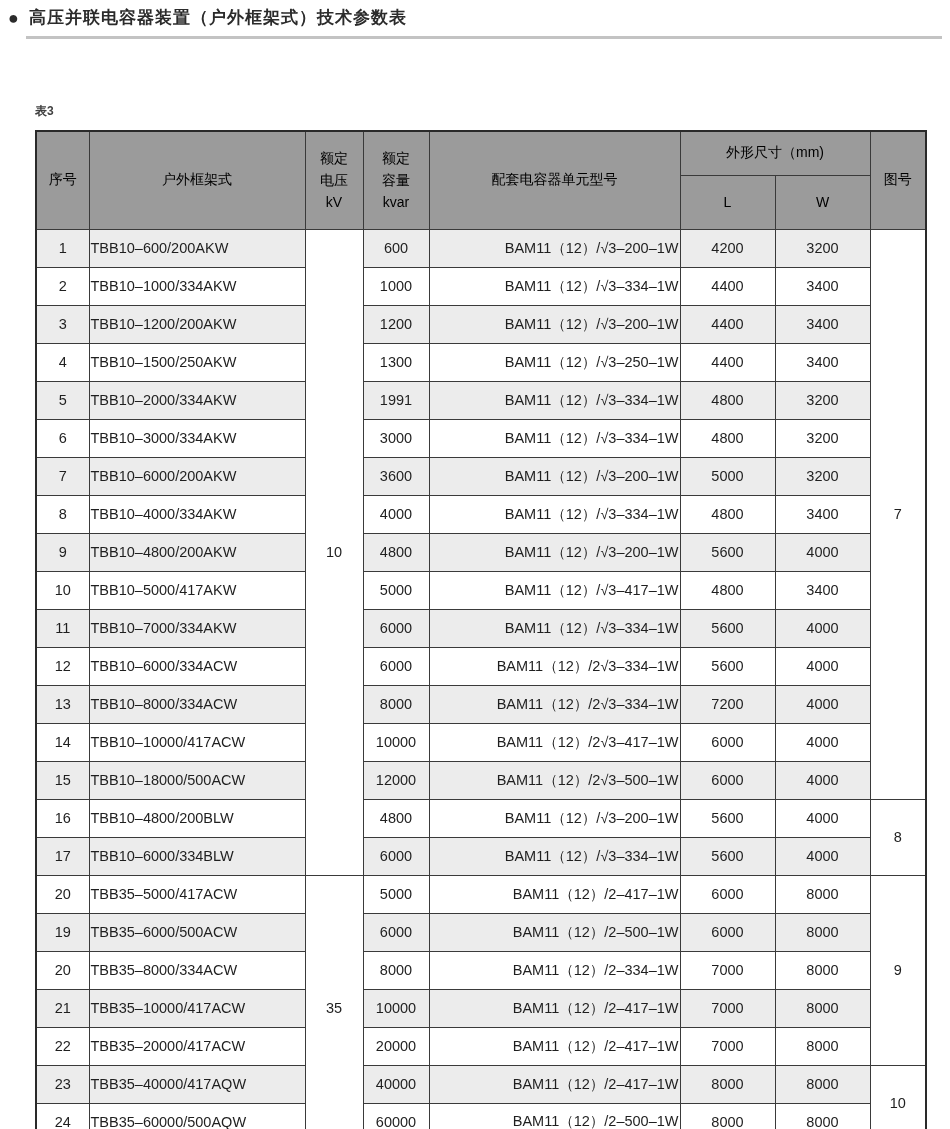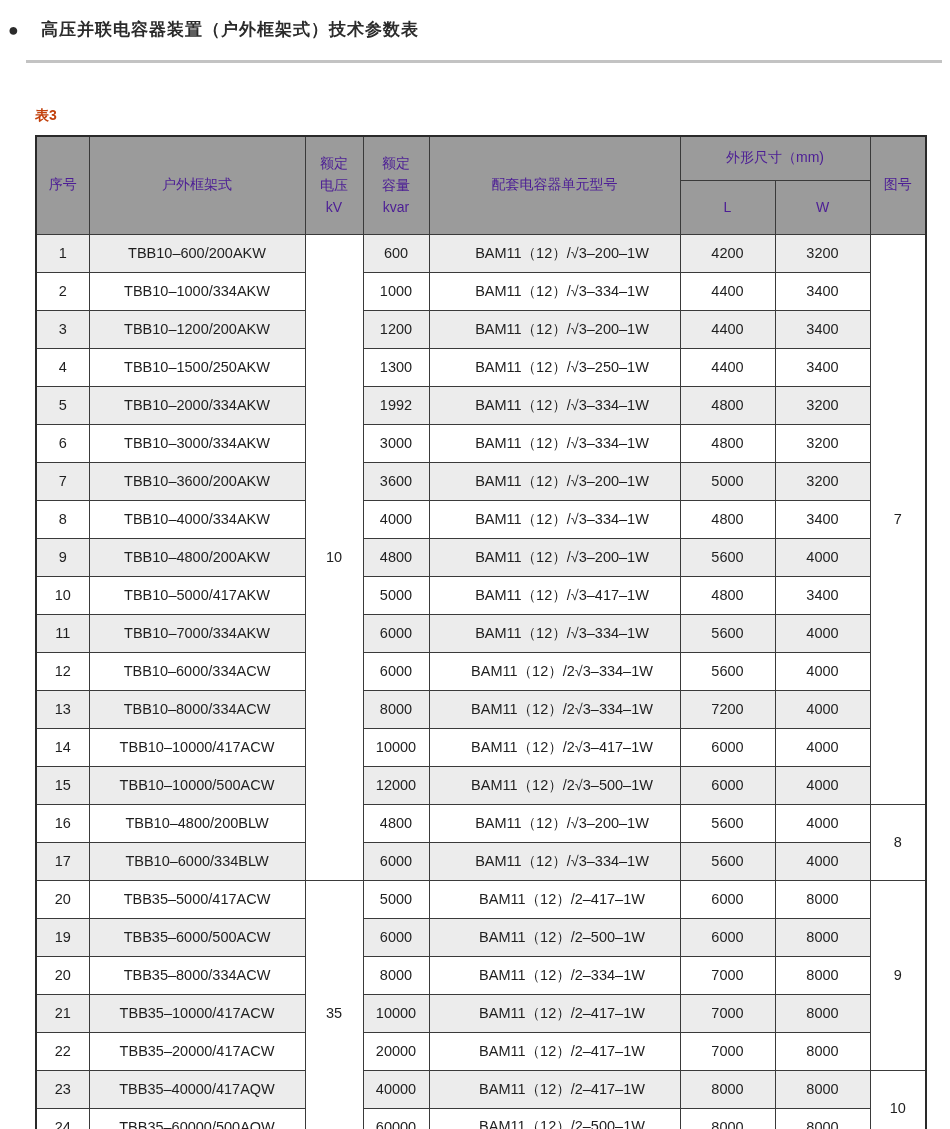--- a/index.html
+++ b/index.html
@@ -10,61 +10,61 @@
     position:relative;
     box-sizing:border-box;
   }
   
   .title-row{
     display:flex;align-items:center;gap:10px;
     padding:6px 0 0 8px;
   }
   .bullet{font-size:18px;line-height:1;color:#2b2b2b;}
   .page-title{
-    margin:12px;font-size:17px;font-weight:bold;color:#2b2b2b;
+    margin:0;font-size:17px;font-weight:bold;color:#2b2b2b;
     letter-spacing:1px;
   }
   .title-rule{
     height:3px;background:#c3c3c3;margin:7px 0 0 26px;width:916px;
   }
   .table-label{
-    margin:44px 0 10px 35px;font-size:14px;font-weight:bold;color:#c2410c;
+    margin:64px 0 10px 35px;font-size:12px;font-weight:bold;color:#404040;
   }
   
   table.params{
     border-collapse:collapse;
     margin-left:35px;
     width:890px;
     table-layout:fixed;
   }
   .params th,.params td{
     border:1.5px solid #3a3a3a;
     box-sizing:border-box;
     overflow:hidden;
     white-space:nowrap;
   }
   table.params{border:2px solid #2a2a2a;}
   .params thead th{
-    background:#9b9b9b;color:#4c1d95;
+    background:#9b9b9b;color:#000000;
     font-weight:normal;font-size:14px;
     text-align:center;vertical-align:middle;
   }
   .params thead tr.h-top th{height:44px;}
   .params thead tr.h-bot th{height:54px;}
   .params thead th .hline{display:block;line-height:1.6;}
   .params tbody td{
     font-size:14.5px;color:#1f1f1f;
     text-align:center;vertical-align:middle;
     height:38px;
     background:#ffffff;
   }
   .params tbody tr:nth-child(odd) td{background:#ececec;}
   .params tbody td.c-merge{background:#ffffff !important;}
-  .params tbody td.c-model{text-align:center;}
-  .params tbody td.c-unit{text-align:center;padding-left:16px;}
+  .params tbody td.c-model{text-align:left;}
+  .params tbody td.c-unit{text-align:right;padding-left:16px;}
 </style>
 </head>
 <body>
 
 <div class="title-row">
   <span class="bullet">●</span>
   <h1 class="page-title">高压并联电容器装置（户外框架式）技术参数表</h1>
 </div>
 <div class="title-rule"></div>
 
@@ -135,36 +135,36 @@
       <td>4</td>
       <td class="c-model">TBB10–1500/250AKW</td>
       <td>1300</td>
       <td class="c-unit">BAM11（12）/√3–250–1W</td>
       <td>4400</td>
       <td>3400</td>
     </tr>
     <tr>
       <td>5</td>
       <td class="c-model">TBB10–2000/334AKW</td>
-      <td>1992</td>
+      <td>1991</td>
       <td class="c-unit">BAM11（12）/√3–334–1W</td>
       <td>4800</td>
       <td>3200</td>
     </tr>
     <tr>
       <td>6</td>
       <td class="c-model">TBB10–3000/334AKW</td>
       <td>3000</td>
       <td class="c-unit">BAM11（12）/√3–334–1W</td>
       <td>4800</td>
       <td>3200</td>
     </tr>
     <tr>
       <td>7</td>
-      <td class="c-model">TBB10–3600/200AKW</td>
+      <td class="c-model">TBB10–6000/200AKW</td>
       <td>3600</td>
       <td class="c-unit">BAM11（12）/√3–200–1W</td>
       <td>5000</td>
       <td>3200</td>
     </tr>
     <tr>
       <td>8</td>
       <td class="c-model">TBB10–4000/334AKW</td>
       <td>4000</td>
       <td class="c-unit">BAM11（12）/√3–334–1W</td>
@@ -214,21 +214,21 @@
     <tr>
       <td>14</td>
       <td class="c-model">TBB10–10000/417ACW</td>
       <td>10000</td>
       <td class="c-unit">BAM11（12）/2√3–417–1W</td>
       <td>6000</td>
       <td>4000</td>
     </tr>
     <tr>
       <td>15</td>
-      <td class="c-model">TBB10–10000/500ACW</td>
+      <td class="c-model">TBB10–18000/500ACW</td>
       <td>12000</td>
       <td class="c-unit">BAM11（12）/2√3–500–1W</td>
       <td>6000</td>
       <td>4000</td>
     </tr>
     <tr>
       <td>16</td>
       <td class="c-model">TBB10–4800/200BLW</td>
       <td>4800</td>
       <td class="c-unit">BAM11（12）/√3–200–1W</td>

